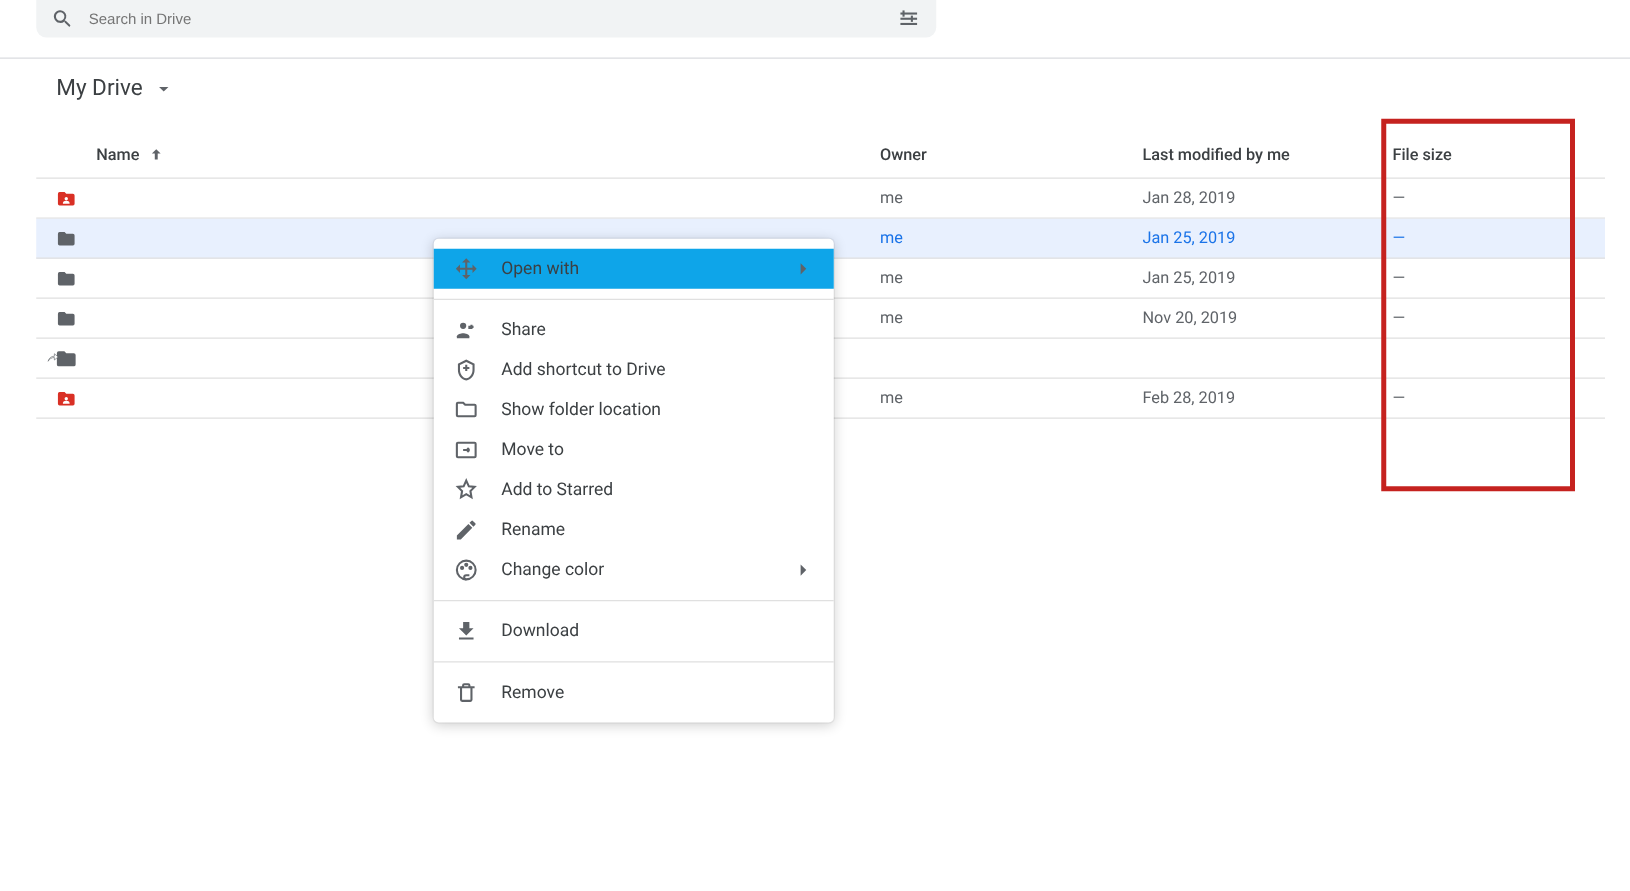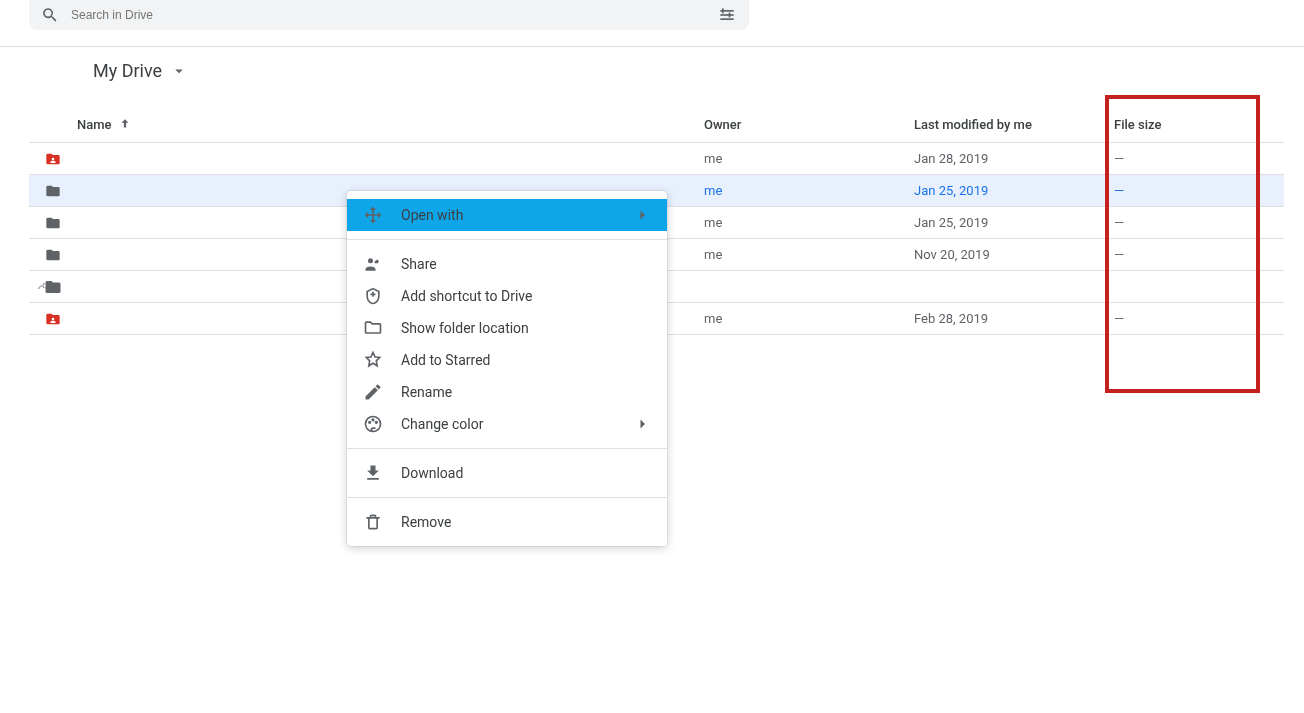--- a/index.html
+++ b/index.html
@@ -38,21 +38,20 @@
   .search-wrap .tune { margin-left: auto; color: #5f6368; }
   .topbar-border { position: absolute; top: 46px; left:0; right:0; border-bottom:1px solid #dadce0; }
 
   .breadcrumb {
     position: absolute;
     left: 45px;
     top: 60px;
     display: flex;
     align-items: center;
     color: #3c4043;
-    margin-left: 48px;
   }
   .breadcrumb span.title { font-size: 18px; }
   .breadcrumb .caret { margin-left: 8px; color:#5f6368; }
 
   .table {
     position: absolute;
     left: 29px;
     right: 20px;
     top: 106px;
   }
@@ -303,20 +302,29 @@
     <span class="mic">
       <svg width="20" height="20" viewBox="0 0 24 24" fill="none" stroke="#5f6368" stroke-width="2">
           <path d="M3 6a1 1 0 011-1h5l2 2h9a1 1 0 011 1v9a1 1 0 01-1 1H4a1 1 0 01-1-1V6z"></path>
         </svg>
     </span>
     <span>Show folder location</span>
   </div>
   <div class="mi">
     <span class="mic">
       <svg width="20" height="20" viewBox="0 0 24 24" fill="none" stroke="#5f6368" stroke-width="2">
+          <rect x="3" y="5" width="18" height="14" rx="1"></rect>
+          <path d="M9 12h6m0 0l-2-2m2 2l-2 2"></path>
+        </svg>
+    </span>
+    <span>Move to</span>
+  </div>
+  <div class="mi">
+    <span class="mic">
+      <svg width="20" height="20" viewBox="0 0 24 24" fill="none" stroke="#5f6368" stroke-width="2">
           <path d="M12 3l2.5 5.5L20 9l-4 4 1 6-5-3-5 3 1-6-4-4 5.5-.5L12 3z"></path>
         </svg>
     </span>
     <span>Add to Starred</span>
   </div>
   <div class="mi">
     <span class="mic">
       <svg width="20" height="20" viewBox="0 0 24 24" fill="#5f6368">
           <path d="M3 17.25V21h3.75L17.81 9.94l-3.75-3.75L3 17.25zM20.71 7.04a1 1 0 000-1.41l-2.34-2.34a1 1 0 00-1.41 0l-1.83 1.83 3.75 3.75 1.83-1.83z"></path>
         </svg>

